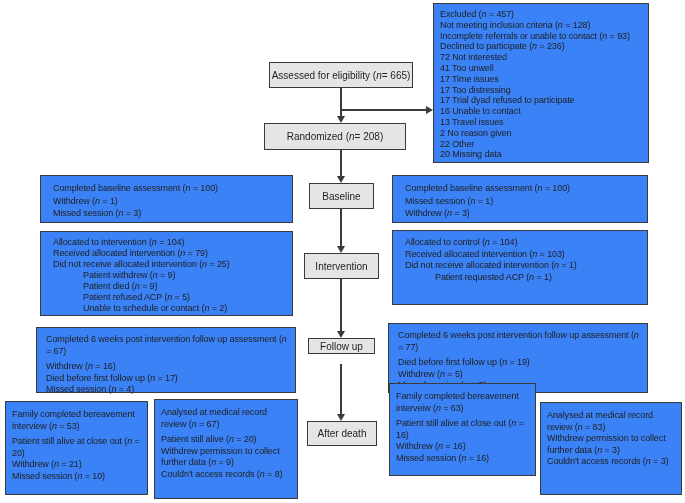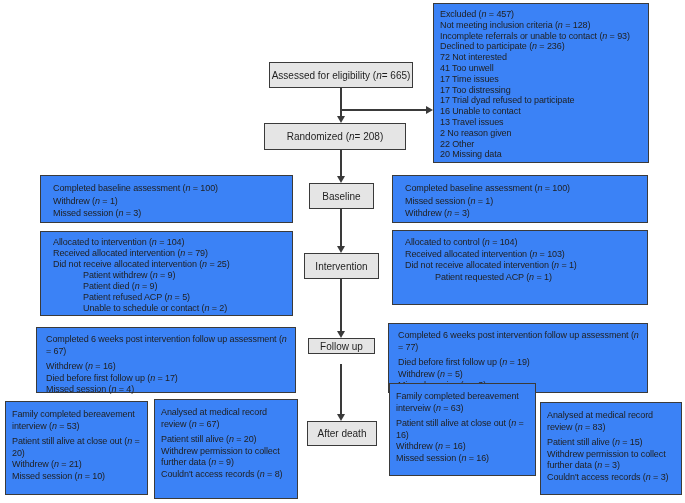--- a/index.html
+++ b/index.html
@@ -111,21 +111,20 @@
 
 <div class="box wrap pd8" style="left:389px;top:383px;width:147px;height:93px;line-height:11.5px;">
     <div class="line">Family completed bereavement interveiw (<i>n</i> = 63)</div>
     <div class="line" style="margin-top: 4px;">Patient still alive at close out (<i>n</i> = 16)</div>
     <div class="line">Withdrew (<i>n</i> = 16)</div>
     <div class="line">Missed session (<i>n</i> = 16)</div>
   </div>
 
 <div class="box wrap pd8" style="left:540px;top:402px;width:142px;height:93px;line-height:11.5px;">
     <div class="line">Analysed at medical record review (<i>n</i> = 83)</div>
-    <div class="line" style="margin-top: 4px;">Patient still alive (<i>n</i> = 15)</div>
     <div class="line">Withdrew permission to collect further data (<i>n</i> = 3)</div>
     <div class="line">Couldn't access records (<i>n</i> = 3)</div>
   </div>
 
 <div class="vline" style="left:340px;top:88px;height:29px;"></div>
 <div class="arr-down" style="left:337px;top:116px;"></div>
 
 <div class="hline" style="left:341px;top:109px;width:85px;"></div>
 <div class="arr-right" style="left:426px;top:106px;"></div>
 

